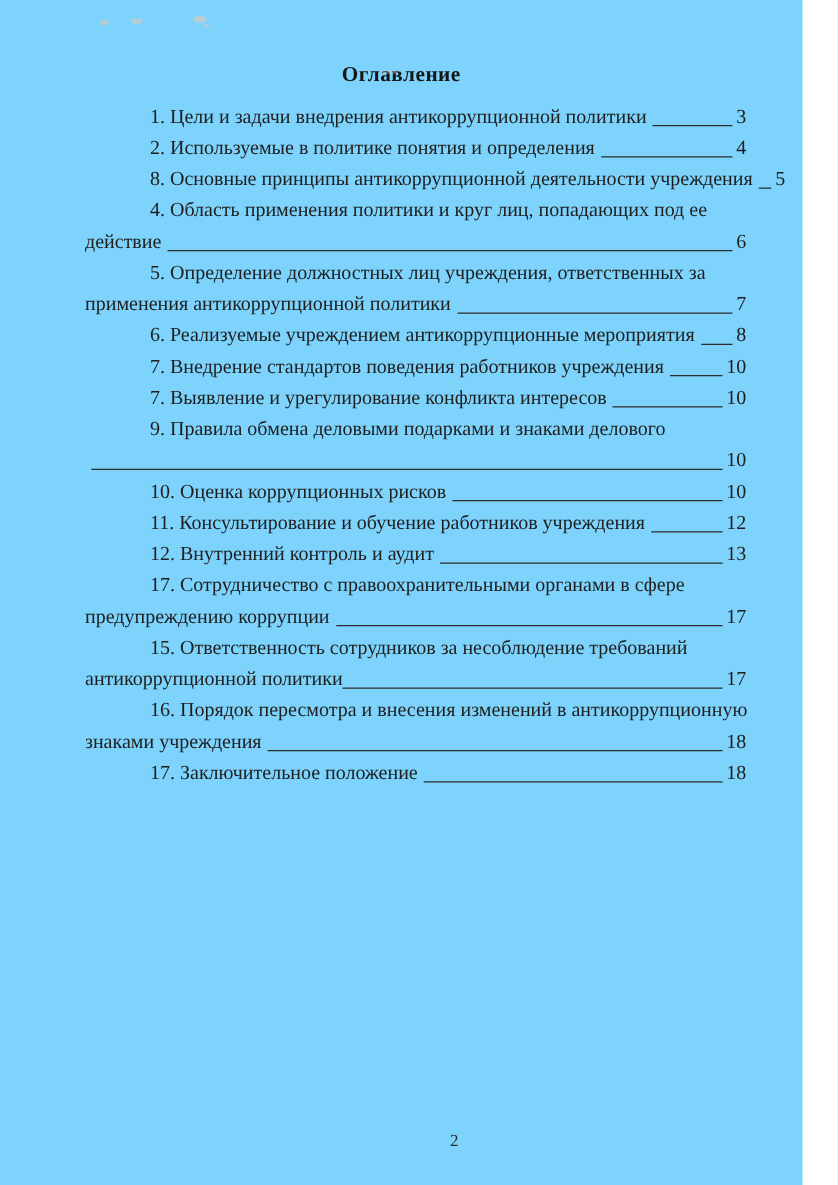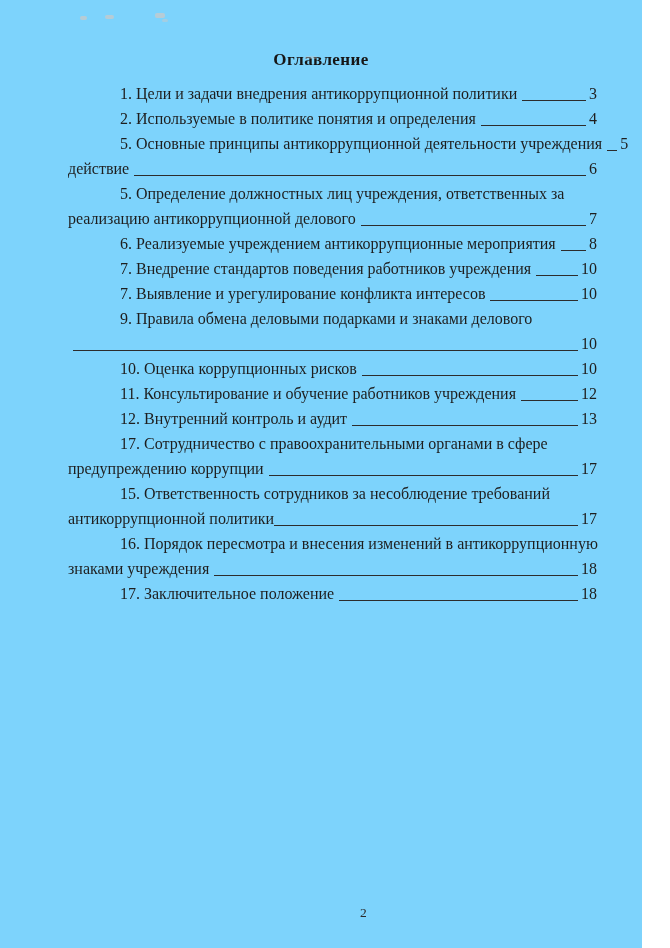--- a/index.html
+++ b/index.html
@@ -93,36 +93,37 @@
       </div>
       <div class="toc-entry">
         <div class="toc-last indent">
           <span class="toc-text">2. Используемые в политике понятия и определения</span>
           <span class="leader"></span>
           <span class="pnum">4</span>
         </div>
       </div>
       <div class="toc-entry">
         <div class="toc-last indent">
-          <span class="toc-text">5. Основные принципы антикоррупционной деятельности учреждения</span>
+          <span class="toc-text">8. Основные принципы антикоррупционной деятельности учреждения</span>
           <span class="leader"></span>
           <span class="pnum">5</span>
         </div>
       </div>
       <div class="toc-entry">
+        <div class="toc-first"><span class="toc-text">4. Область применения политики и круг лиц, попадающих под ее</span></div>
         <div class="toc-last">
           <span class="toc-text">действие</span>
           <span class="leader"></span>
           <span class="pnum">6</span>
         </div>
       </div>
       <div class="toc-entry">
         <div class="toc-first"><span class="toc-text">5. Определение должностных лиц учреждения, ответственных за</span></div>
         <div class="toc-last">
-          <span class="toc-text">реализацию антикоррупционной делового</span>
+          <span class="toc-text">применения антикоррупционной политики</span>
           <span class="leader"></span>
           <span class="pnum">7</span>
         </div>
       </div>
       <div class="toc-entry">
         <div class="toc-last indent">
           <span class="toc-text">6. Реализуемые учреждением антикоррупционные мероприятия</span>
           <span class="leader"></span>
           <span class="pnum">8</span>
         </div>

